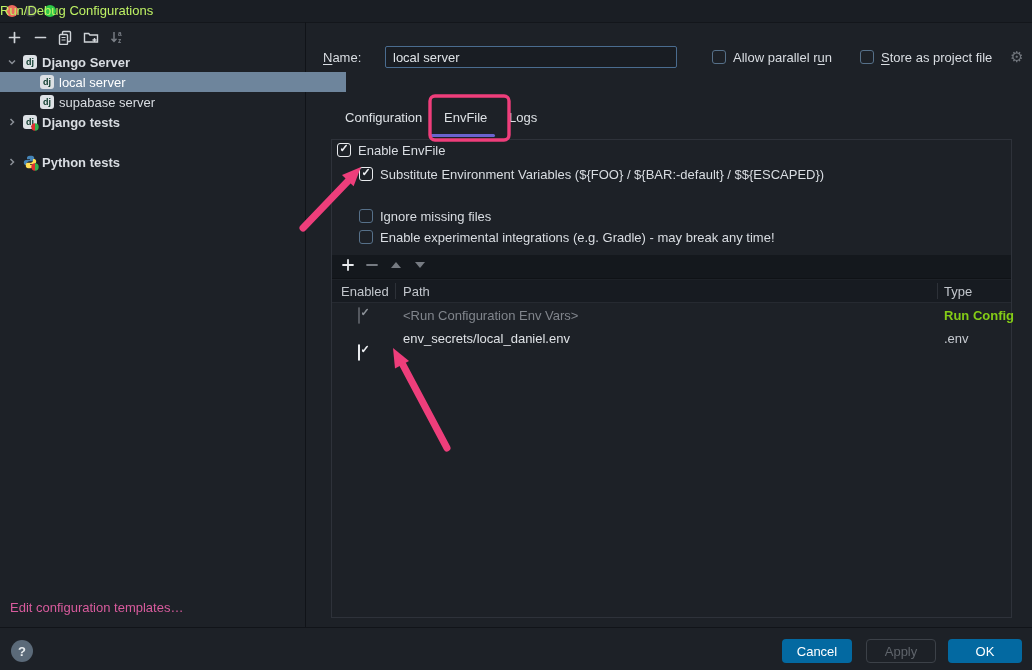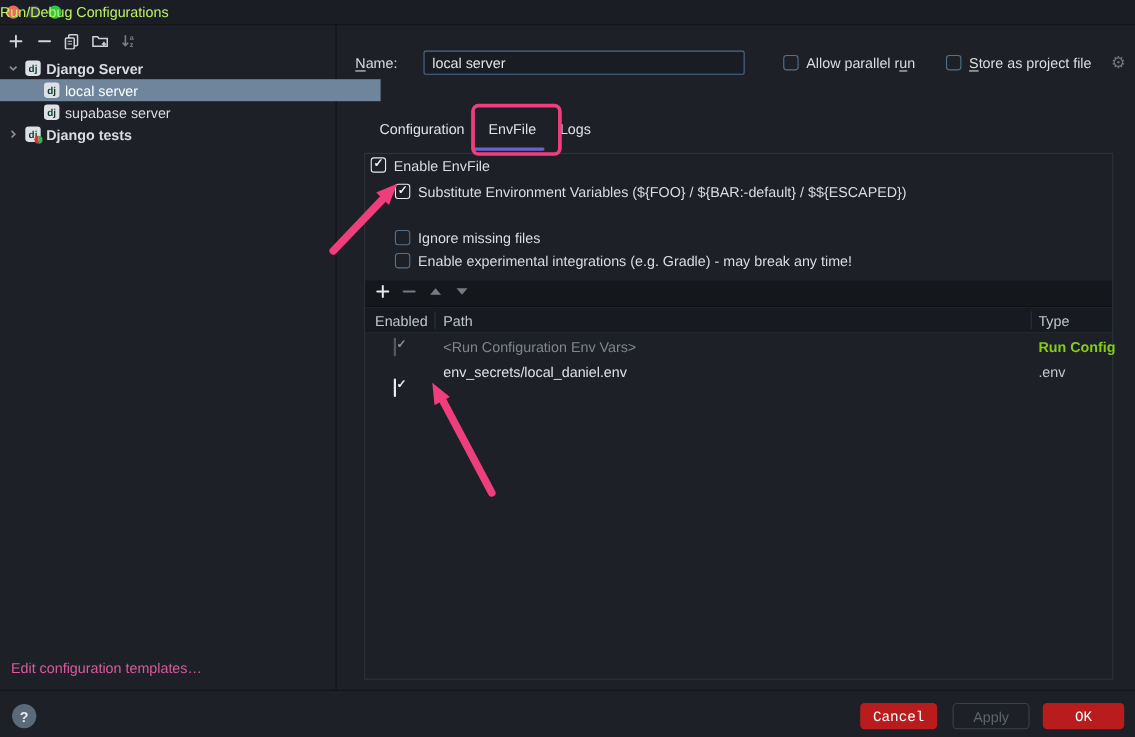--- a/index.html
+++ b/index.html
@@ -52,21 +52,21 @@
   .thead{position:absolute;left:332px;top:280px;width:679px;height:22px;background:#171b21;border-bottom:1px solid #262a31;color:#c2c6cc;}
   .vsep{position:absolute;top:283px;width:1px;height:16px;background:#2d3138;}
   .cell{position:absolute;white-space:nowrap;}
 
   
   .footline{position:absolute;left:0;top:627px;width:1032px;height:1px;background:#111419;}
   .helpbtn{position:absolute;left:11px;top:640px;width:22px;height:22px;border-radius:50%;background:#5b6a79;color:#e9edf0;
            font-weight:700;display:flex;align-items:center;justify-content:center;cursor:pointer;}
   .btn{position:absolute;top:639px;height:24px;border-radius:4px;display:flex;align-items:center;justify-content:center;
        font-size:13px;cursor:pointer;box-sizing:border-box;}
-  .btn.fill{background:#b91c1c;color:#fff;font-family:Liberation Mono, monospace;}
+  .btn.fill{background:#0369a1;color:#fff;}
   .btn.ghost{background:transparent;border:1px solid #3c4148;color:#5f646b;}
 
   .overlay{position:absolute;left:0;top:0;width:1032px;height:670px;pointer-events:none;z-index:50;}
 </style>
 </head>
 <body>
 
 <div class="app">
 
   <div class="titlebar">
@@ -138,20 +138,38 @@
     <span class="djicon">dj
       <svg class="badge" width="8" height="8" viewBox="0 0 8 8">
           <path d="M4 .3A3.7 3.7 0 0 0 4 7.7Z" fill="#e03131"></path>
           <path d="M4 .3A3.7 3.7 0 0 1 4 7.7Z" fill="#37b24d"></path>
         </svg>
     </span>
     <span class="lbl bold">Django tests</span>
   </div>
 
 
+  <div class="trow" style="top:152px;padding-left:6px;">
+    <span class="chev">
+      <svg width="10" height="10" viewBox="0 0 10 10">
+          <path d="M3.5 2 6.5 5 3.5 8" stroke="#8a8f96" stroke-width="1.5" fill="none"></path>
+        </svg>
+      </span>
+    <span class="pyicon">
+      <svg width="14" height="14" viewBox="0 0 14 14">
+        <path fill="#4584b6" d="M6.9.8C4.6.8 4 1.9 4 3v1.2h3V5H3C1.7 5 .8 5.9.8 7.4c0 1.5.8 2.6 2 2.6h1.2V8.4c0-1.2 1-2.2 2.3-2.2h3c1.1 0 1.9-.9 1.9-2V3c0-1.1-.9-2.2-2.3-2.2H6.9z"></path>
+        <path fill="#ffde57" d="M7.1 13.2c2.3 0 2.9-1.1 2.9-2.2V9.8H7V9h4c1.3 0 2.2-.9 2.2-2.4 0-1.5-.8-2.6-2-2.6H10v1.6c0 1.2-1 2.2-2.3 2.2h-3c-1.1 0-1.9.9-1.9 2v1.2c0 1.1.9 2.2 2.3 2.2h2z"></path>
+      </svg>
+      <svg class="badge" width="8" height="8" viewBox="0 0 8 8">
+          <path d="M4 .3A3.7 3.7 0 0 0 4 7.7Z" fill="#e03131"></path>
+          <path d="M4 .3A3.7 3.7 0 0 1 4 7.7Z" fill="#37b24d"></path>
+        </svg>
+    </span>
+    <span class="lbl bold">Python tests</span>
+  </div>
 
   <div class="editlink">Edit configuration templates…</div>
 
   <span class="abs" style="left:323px;top:50px;"><u>N</u>ame:</span>
   <input class="field" value="local server" style="">
 
   <div class="hopt" style="left:712px;">
     <span class="cb"></span>
     <span>Allow parallel r<u>u</u>n</span>
   </div>

